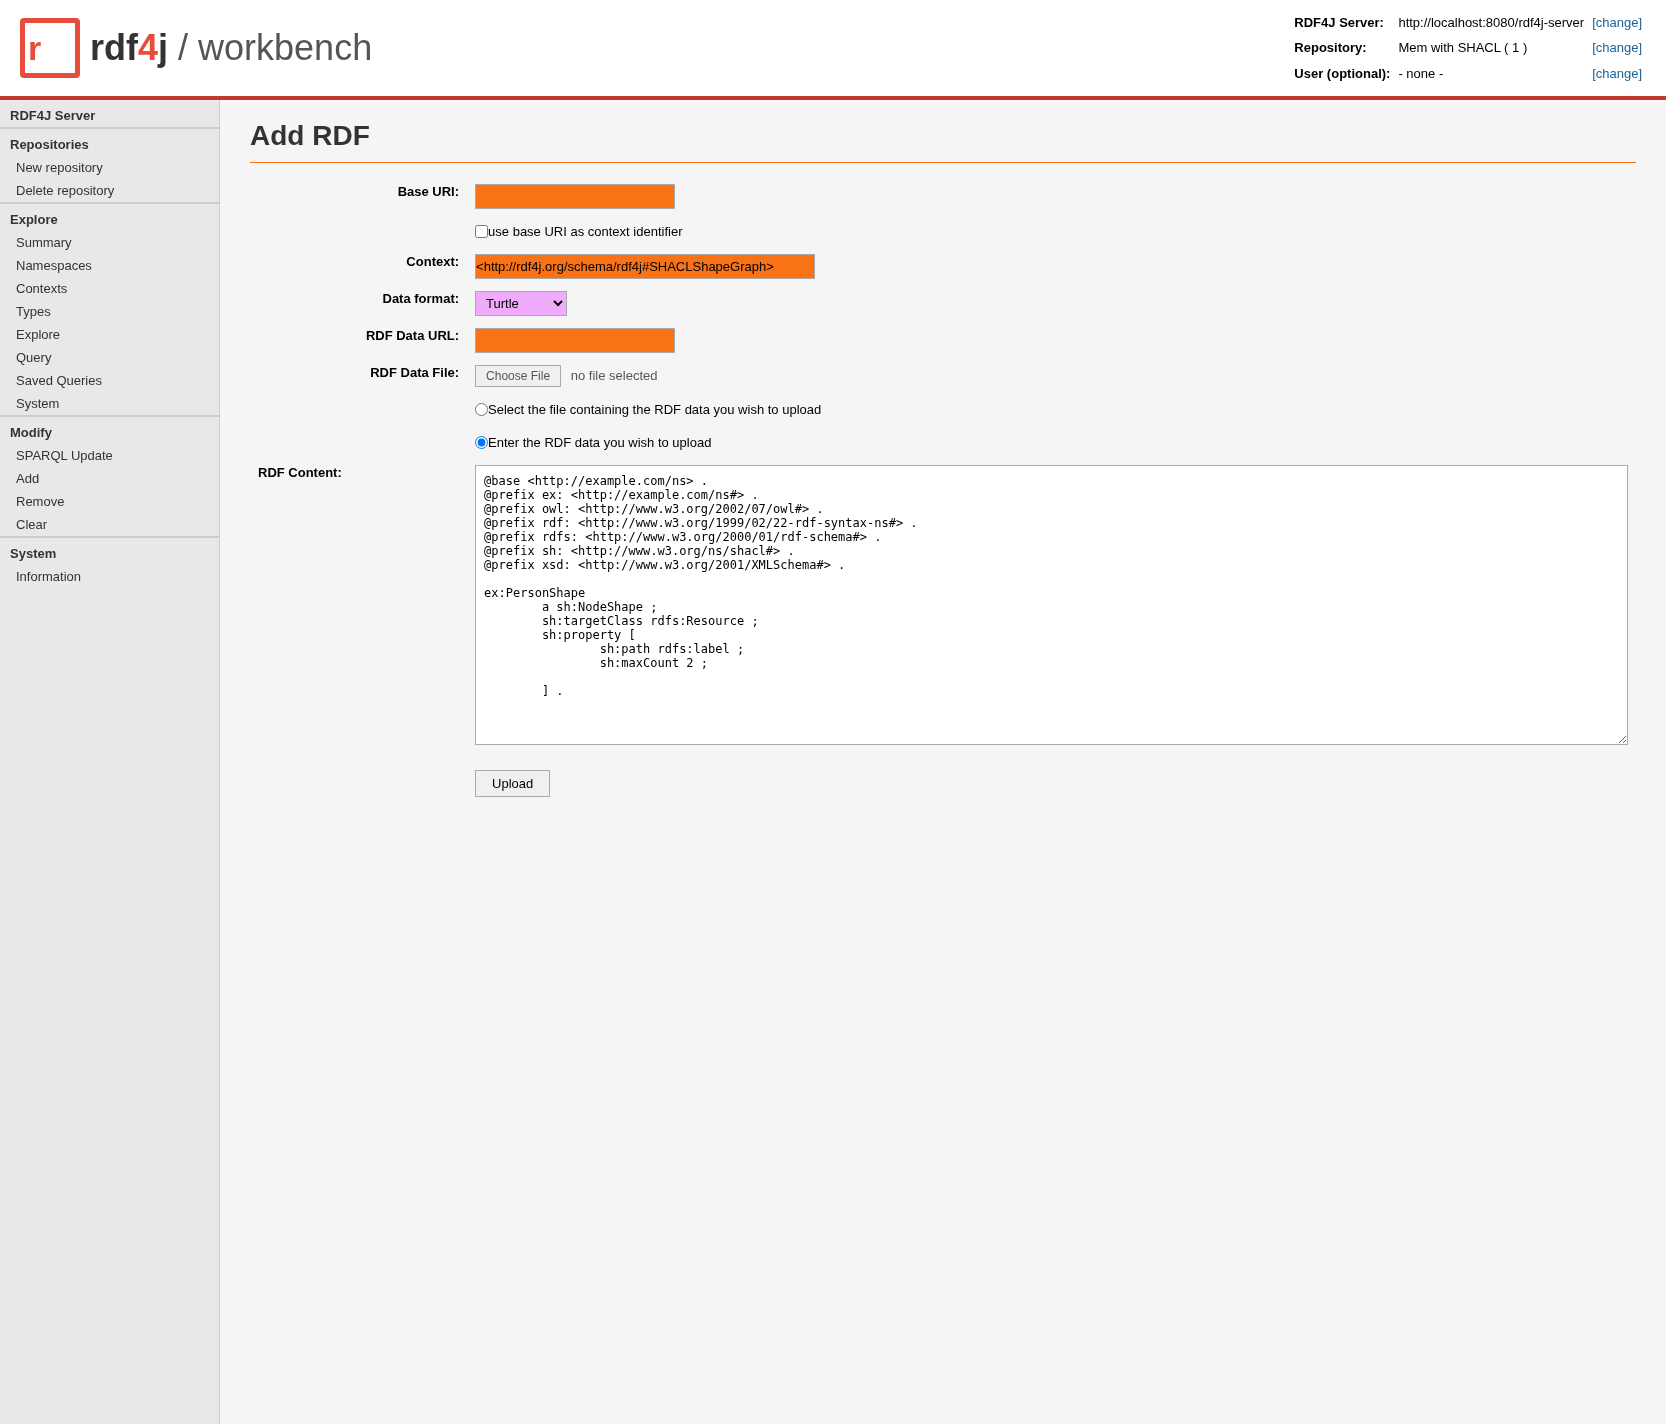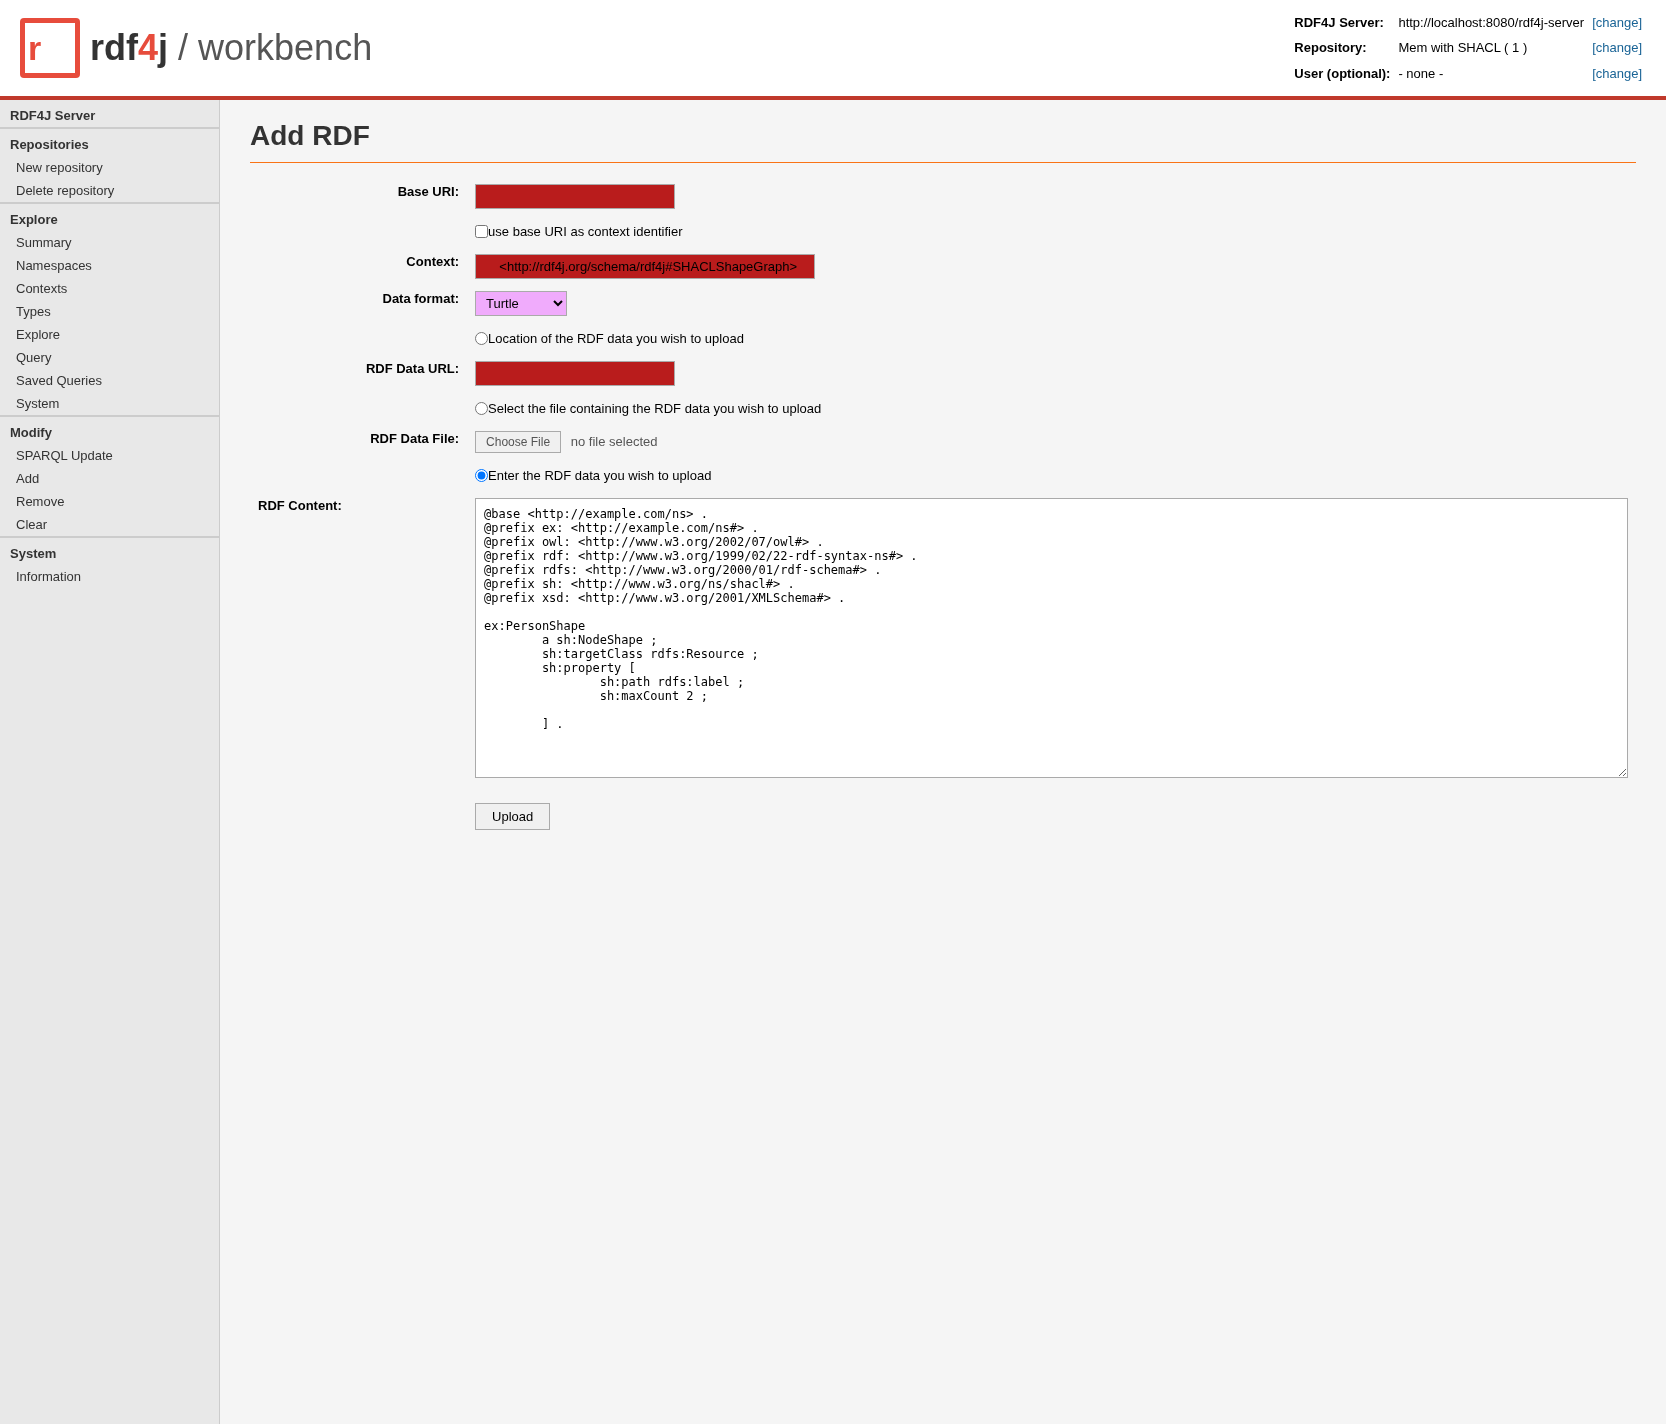--- a/index.html
+++ b/index.html
@@ -116,25 +116,24 @@
       white-space: nowrap;
       width: 130px;
       text-align: left;
       padding-right: 12px;
       vertical-align: top;
       padding-top: 8px;
     }
 
     input[type="text"] {
       width: 200px;
-      padding: 4px 17px;
-      border: 1px solid #aaa;
-      font-size: 13px;
-      background: #b91c1c;
-      text-align: right;
+      padding: 4px 0;
+      border: 1px solid #aaa;
+      font-size: 13px;
+      background: #f97316;
     }
     input[type="text"].wide {
       width: 340px;
     }
     select {
       padding: 3px 6px;
       border: 1px solid #aaa;
       font-size: 13px;
       background: #f0abfc;
     }
@@ -282,52 +281,43 @@
             <option>RDF/XML</option>
             <option>N-Triples</option>
             <option>N3</option>
             <option>JSON-LD</option>
             <option>TriG</option>
             <option>N-Quads</option>
           </select>
         </td>
       </tr>
 
-      <tr>
-        <td class="form-label"></td>
-        <td>
-          <div class="radio-row">
-            <input type="radio" name="rdf-source" style="">
-            <span>Location of the RDF data you wish to upload</span>
-          </div>
-        </td>
-      </tr>
 
       <tr>
         <td class="form-label">RDF Data URL:</td>
         <td>
           <input type="text" value="" style="">
+        </td>
+      </tr>
+
+      <tr>
+        <td class="form-label">RDF Data File:</td>
+        <td>
+          <button class="choose-file-btn">Choose File</button>
+          <span style="margin-left:6px; color:#555;">no file selected</span>
         </td>
       </tr>
 
       <tr>
         <td class="form-label"></td>
         <td>
           <div class="radio-row">
             <input type="radio" name="rdf-source" style="">
             <span>Select the file containing the RDF data you wish to upload</span>
           </div>
-        </td>
-      </tr>
-
-      <tr>
-        <td class="form-label">RDF Data File:</td>
-        <td>
-          <button class="choose-file-btn">Choose File</button>
-          <span style="margin-left:6px; color:#555;">no file selected</span>
         </td>
       </tr>
 
       <tr>
         <td class="form-label"></td>
         <td>
           <div class="radio-row">
             <input type="radio" name="rdf-source" checked="" style="">
             <span>Enter the RDF data you wish to upload</span>
           </div>

